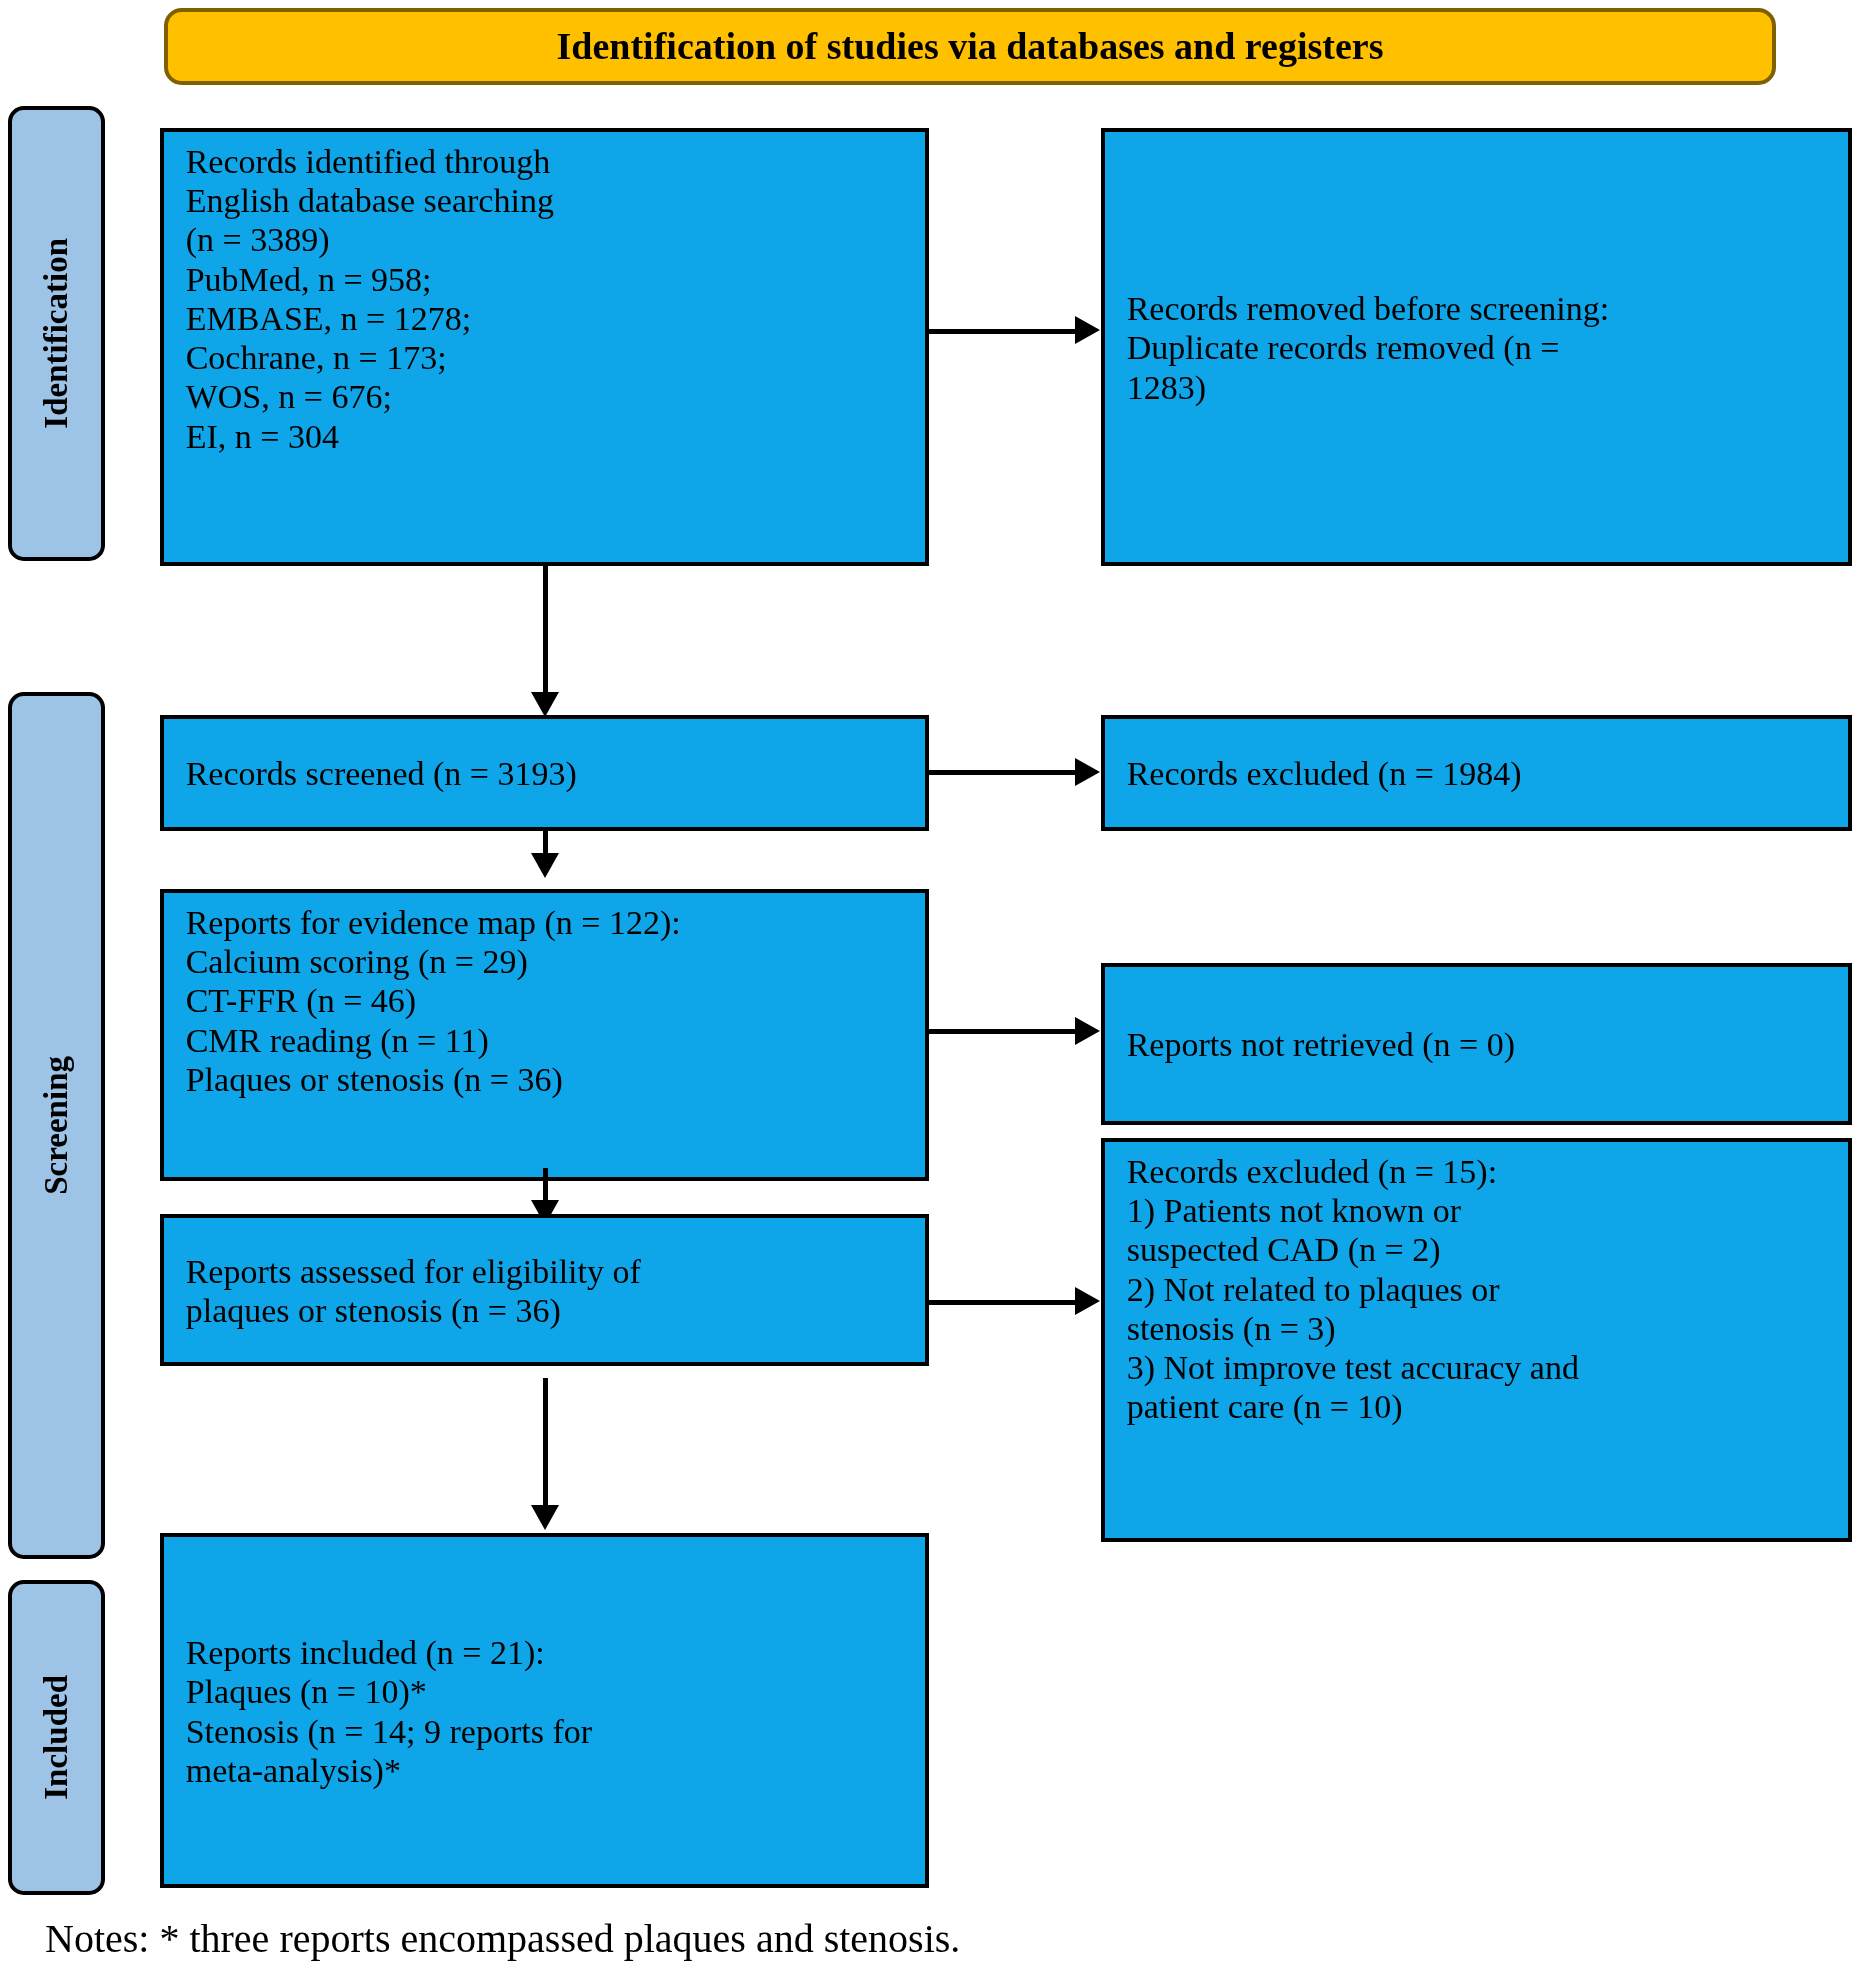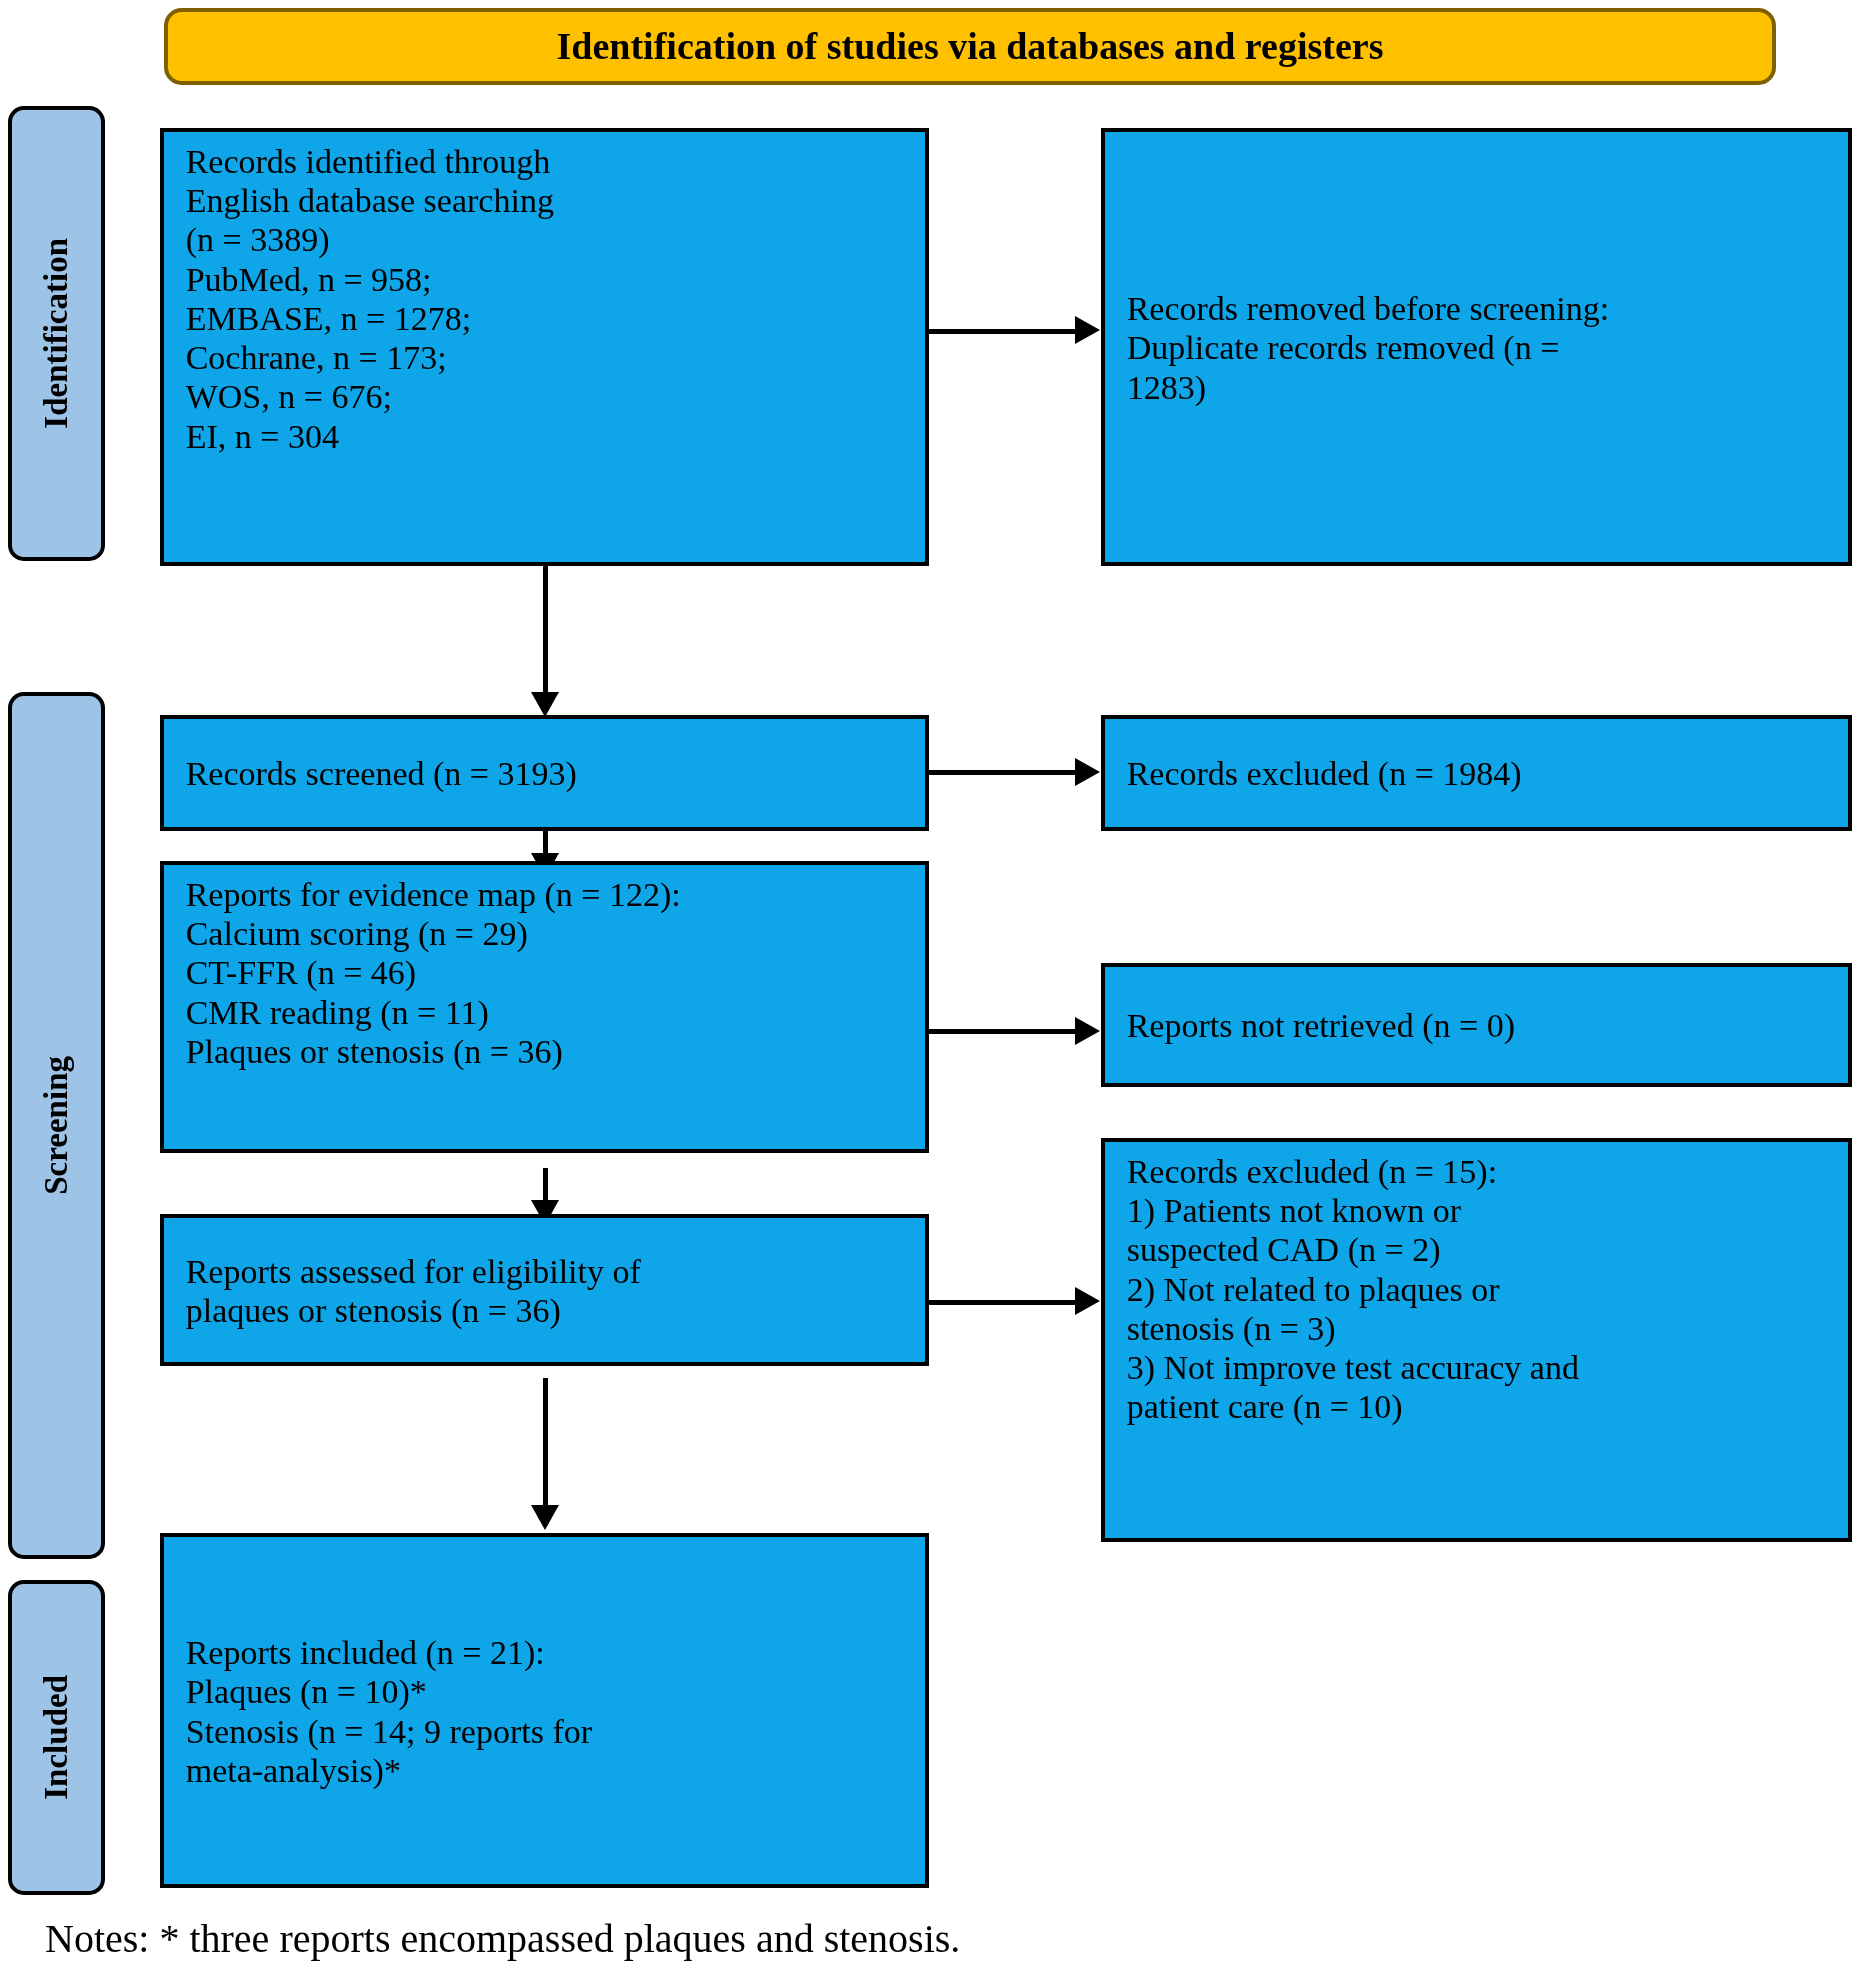--- a/index.html
+++ b/index.html
@@ -162,29 +162,29 @@
   <div class="box vcenter" style="left:1101px; top:715px; width:751px; height:116px;">
     <span class="box-text">Records excluded (n = 1984)</span>
   </div>
 
   <div class="line-h" style="left:929px; top:770px; width:148px;"></div>
   <div class="arrow-right" style="left:1075px; top:758px;"></div>
 
   <div class="line-v" style="left:543px; top:831px; height:29.6px;"></div>
   <div class="arrow-down" style="left:531px; top:853px;"></div>
 
-  <div class="box" style="left:160px; top:861px; width:769px; height:292px;">
+  <div class="box" style="left:160px; top:889px; width:769px; height:292px;">
     <span class="box-text">Reports for evidence map (n = 122):
 Calcium scoring (n = 29)
 CT-FFR (n = 46)
 CMR reading (n = 11)
 Plaques or stenosis (n = 36)</span>
   </div>
 
-  <div class="box vcenter" style="left:1101px; top:963px; width:751px; height:124px;">
+  <div class="box vcenter" style="left:1101px; top:963px; width:751px; height:162px;">
     <span class="box-text">Reports not retrieved (n = 0)</span>
   </div>
 
   <div class="line-h" style="left:929px; top:1029px; width:148px;"></div>
   <div class="arrow-right" style="left:1075px; top:1017px;"></div>
 
   <div class="line-v" style="left:543px; top:1168px; height:37px;"></div>
   <div class="arrow-down" style="left:531px; top:1200px;"></div>
 
   <div class="box vcenter" style="left:160px; top:1214px; width:769px; height:152px;">

